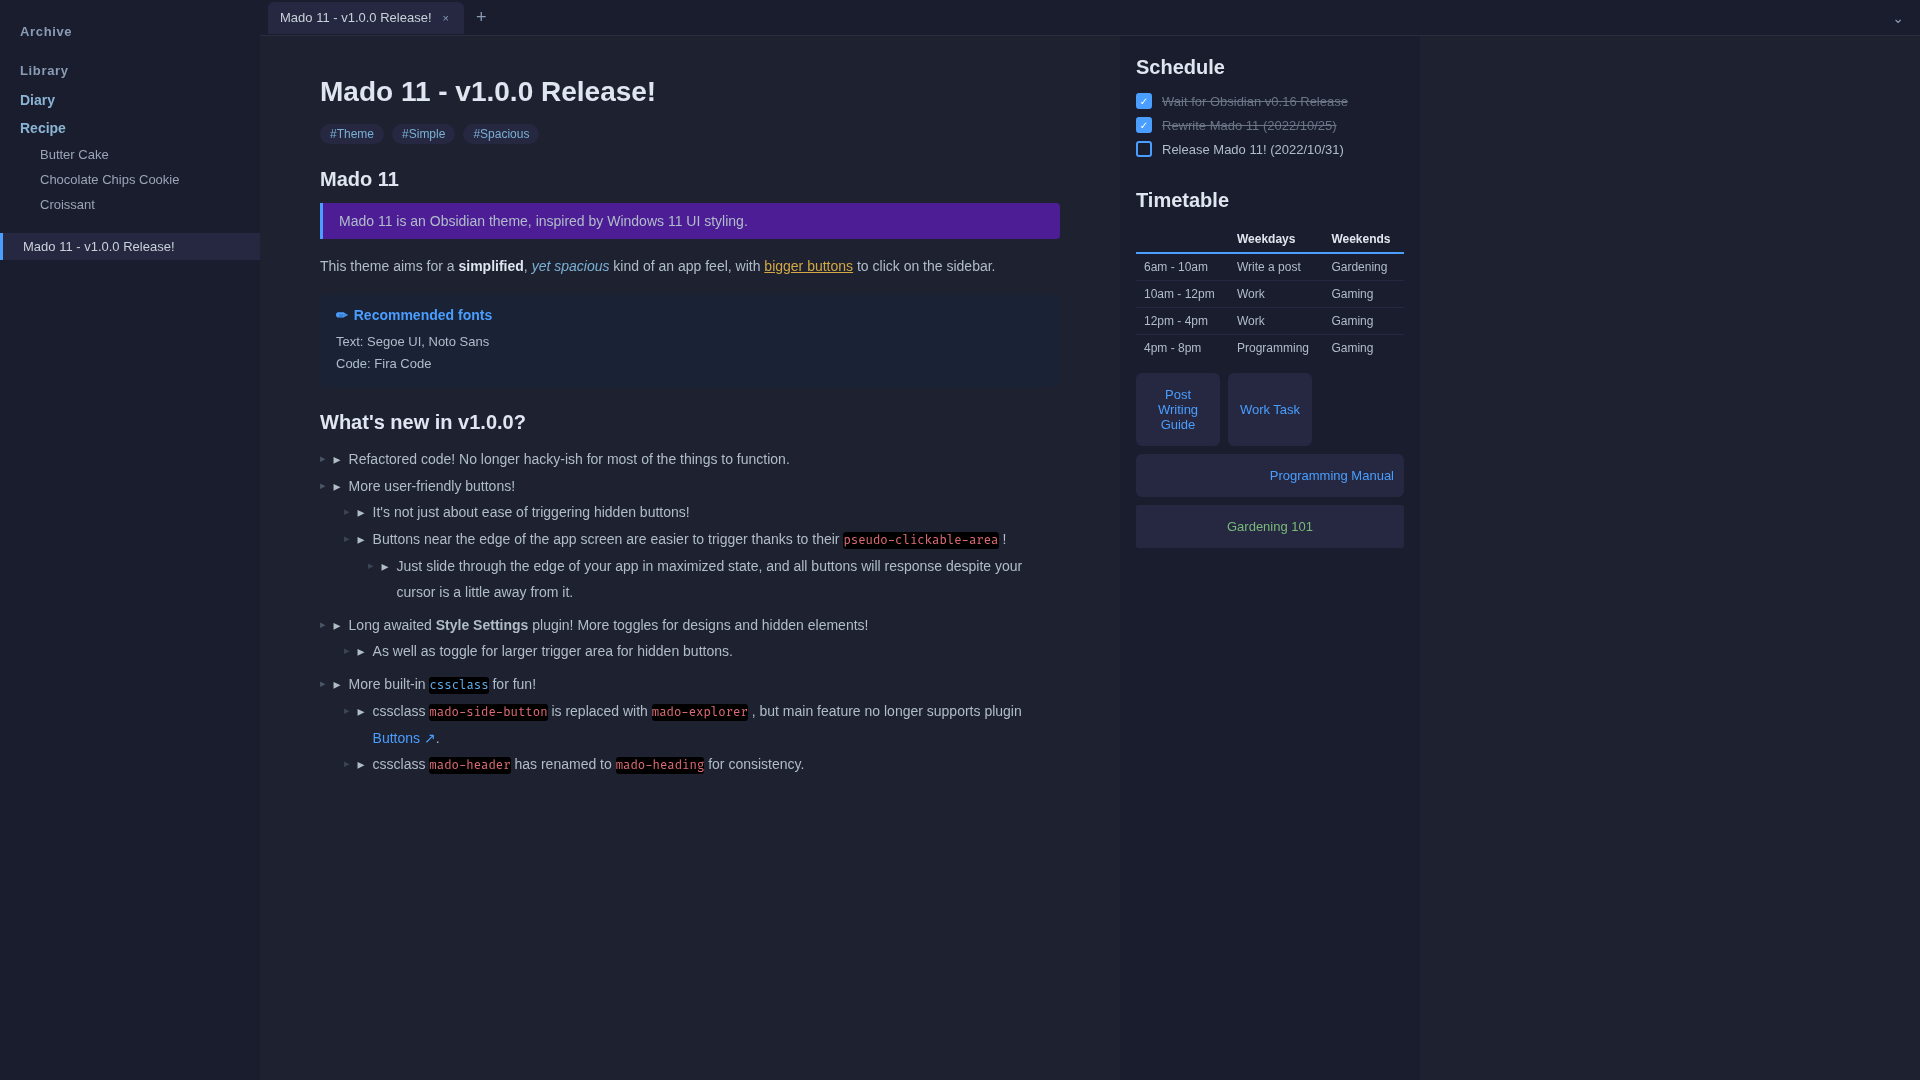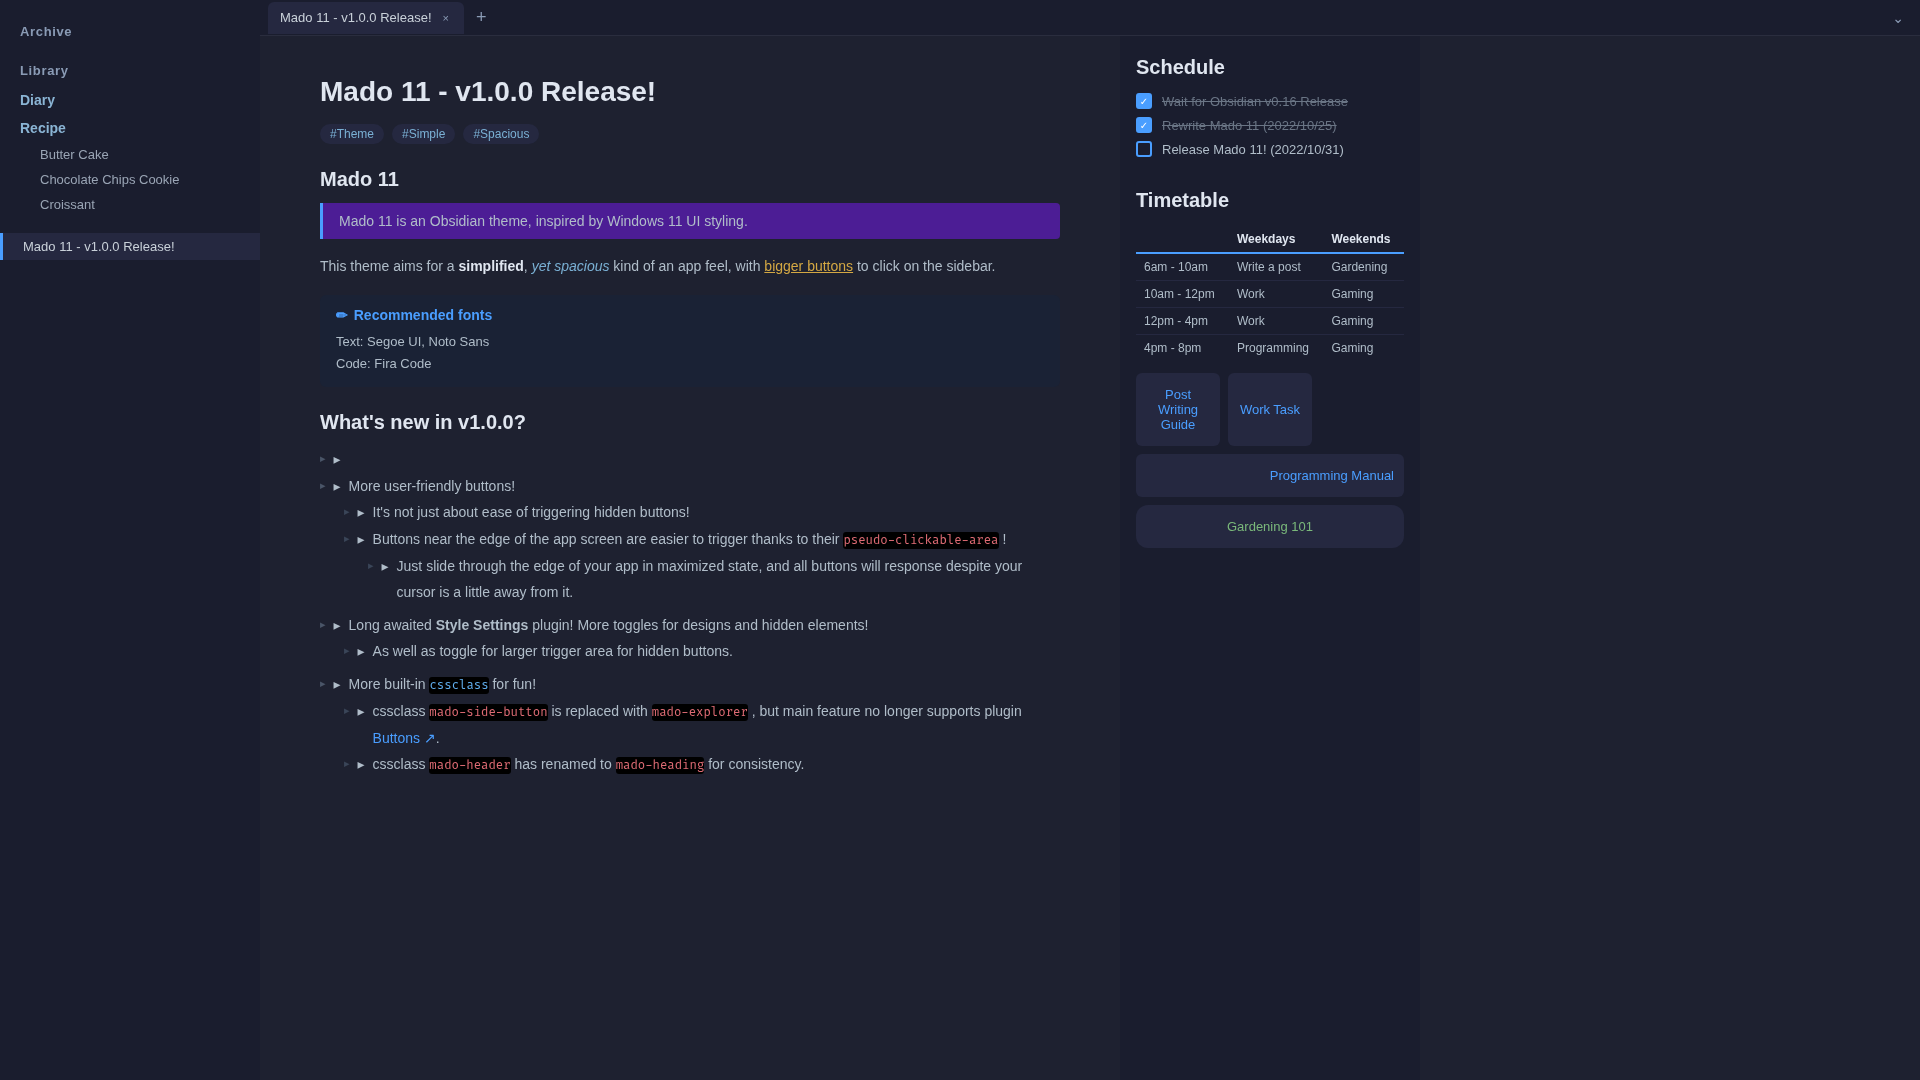--- a/index.html
+++ b/index.html
@@ -311,21 +311,21 @@
       color: #4a9eff;
       padding: 14px 10px;
       font-size: 13px;
       cursor: pointer;
       text-align: right;
     }
     .timetable-btn-gardening {
       grid-column: 1 / -1;
       background: #252840;
       border: none;
-      border-radius: 12px;
+      border-radius: 2px;
       color: #7ab87a;
       padding: 14px 10px;
       font-size: 13px;
       cursor: pointer;
       text-align: center;
     }
   </style>
 </head>
 <body>
 
@@ -378,20 +378,21 @@
         <div class="callout-content">Text: Segoe UI, Noto Sans</div>
         <div class="callout-content">Code: Fira Code</div>
       </div>
 
       <h2 class="section-heading">What's new in v1.0.0?</h2>
 
       <ul class="bullet-list">
 
         <li>
           <span>▸</span>
+          <span>Refactored code! No longer hacky-ish for most of the things to function.</span>
         </li>
 
         <li>
           <span>▸</span>
           <span>More user-friendly buttons!</span>
         </li>
         <ul class="bullet-list sub-list" style="padding-left:24px;">
           <li>
             <span>▸</span>
             <span>It's not just about ease of triggering hidden buttons!</span>

